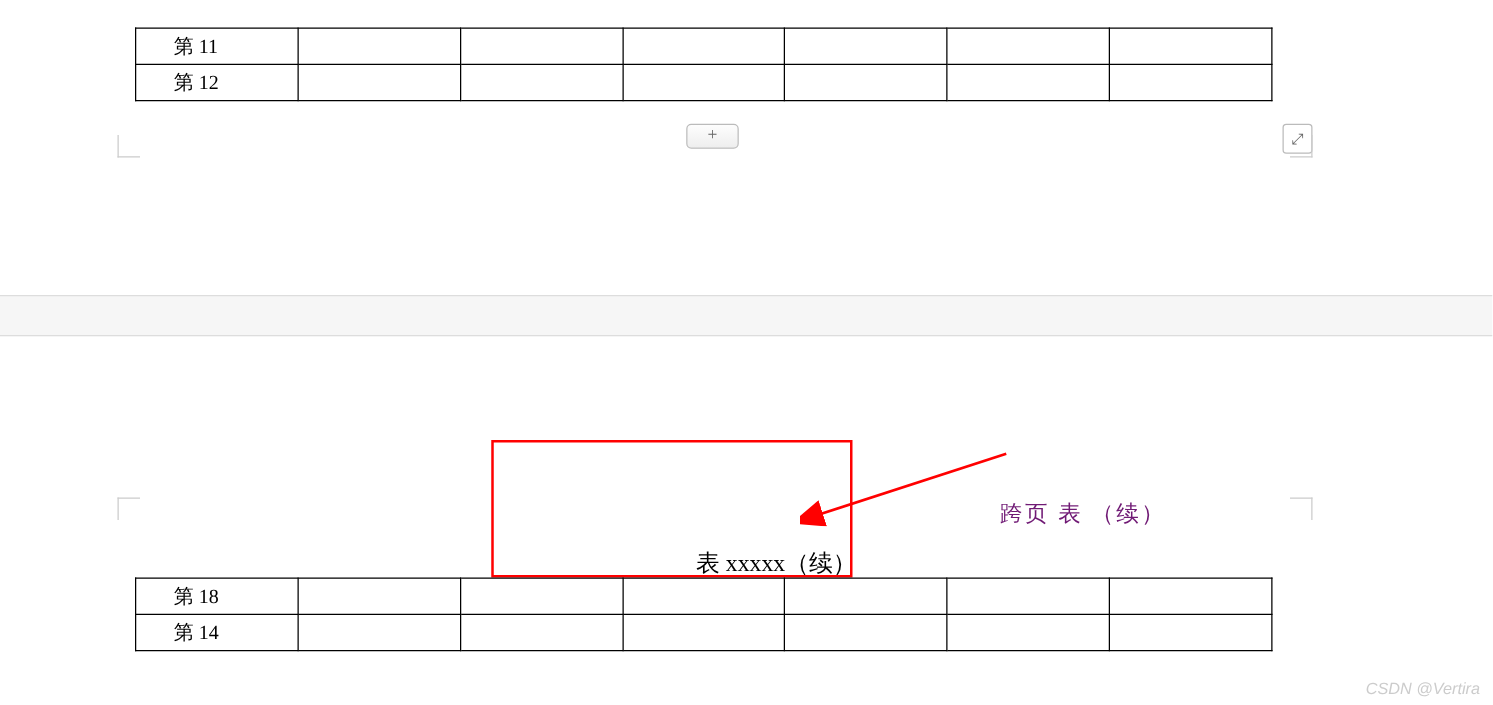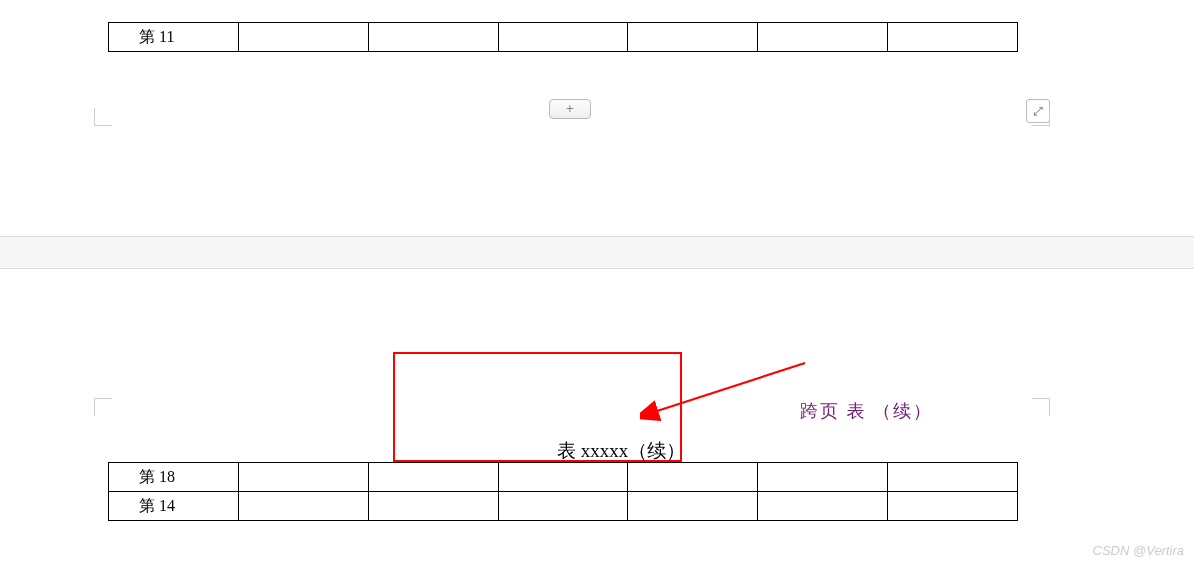--- a/index.html
+++ b/index.html
@@ -156,20 +156,29 @@
     <tbody>
         <tr>
       <td class="col0">第 11</td>
       <td class="coln"></td>
       <td class="coln"></td>
       <td class="coln"></td>
       <td class="coln"></td>
       <td class="coln"></td>
       <td class="coln"></td>
     </tr>
+    <tr>
+      <td class="col0">第 12</td>
+      <td class="coln"></td>
+      <td class="coln"></td>
+      <td class="coln"></td>
+      <td class="coln"></td>
+      <td class="coln"></td>
+      <td class="coln"></td>
+    </tr>
   </tbody>
     </table>
   <div class="add-row-btn">+</div>
   <div class="resize-widget">
     <span>⤢</span>
   </div>
   <div class="corner-bl" style="top:86px; left:94px;"></div>
   <div class="corner-br" style="top:86px; right:144px;"></div>
 </div>
 

